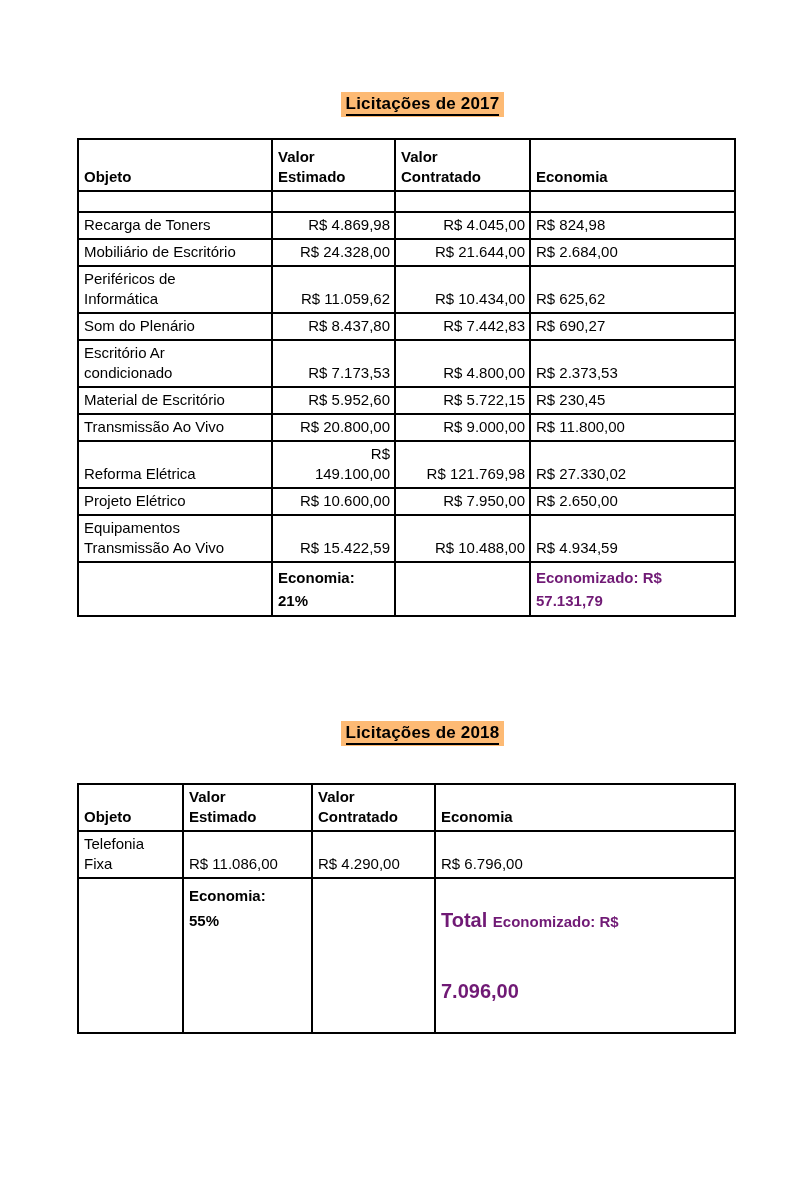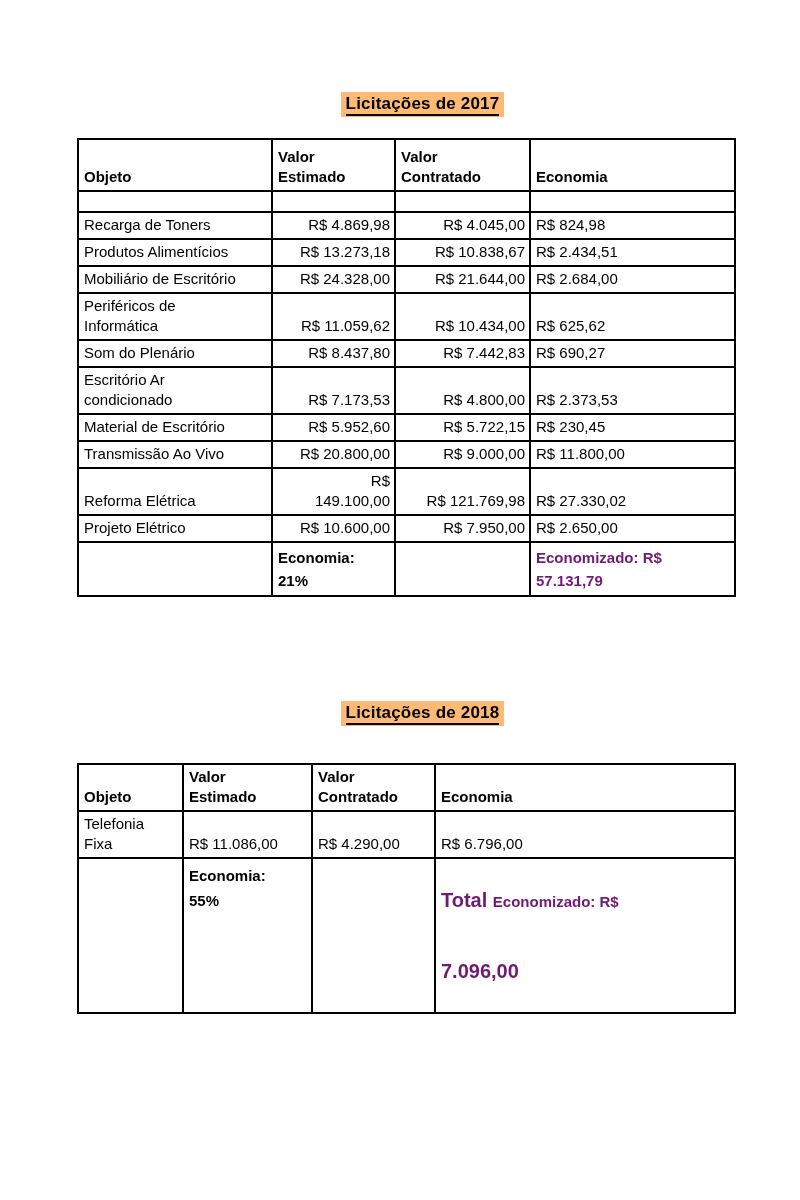--- a/index.html
+++ b/index.html
@@ -109,26 +109,20 @@
           <td></td>
           <td></td>
         </tr>
         <tr class="srow">
           <td>Recarga de Toners</td>
           <td class="num">R$ 4.869,98</td>
           <td class="num">R$ 4.045,00</td>
           <td>R$ 824,98</td>
         </tr>
         <tr class="srow">
-          <td>Produtos Alimentícios</td>
-          <td class="num">R$ 13.273,18</td>
-          <td class="num">R$ 10.838,67</td>
-          <td>R$ 2.434,51</td>
-        </tr>
-        <tr class="srow">
           <td>Mobiliário de Escritório</td>
           <td class="num">R$ 24.328,00</td>
           <td class="num">R$ 21.644,00</td>
           <td>R$ 2.684,00</td>
         </tr>
         <tr class="drow">
           <td>Periféricos de
 Informática</td>
           <td class="num">R$ 11.059,62</td>
           <td class="num">R$ 10.434,00</td>
@@ -164,20 +158,27 @@
           <td class="num">R$
 149.100,00</td>
           <td class="num">R$ 121.769,98</td>
           <td>R$ 27.330,02</td>
         </tr>
         <tr class="srow">
           <td>Projeto Elétrico</td>
           <td class="num">R$ 10.600,00</td>
           <td class="num">R$ 7.950,00</td>
           <td>R$ 2.650,00</td>
+        </tr>
+        <tr class="drow">
+          <td>Equipamentos
+Transmissão Ao Vivo</td>
+          <td class="num">R$ 15.422,59</td>
+          <td class="num">R$ 10.488,00</td>
+          <td>R$ 4.934,59</td>
         </tr>
         <tr class="frow">
           <td></td>
           <td>Economia:
 21%</td>
           <td></td>
           <td class="red">Economizado: R$
 57.131,79</td>
         </tr>
       </tbody>

